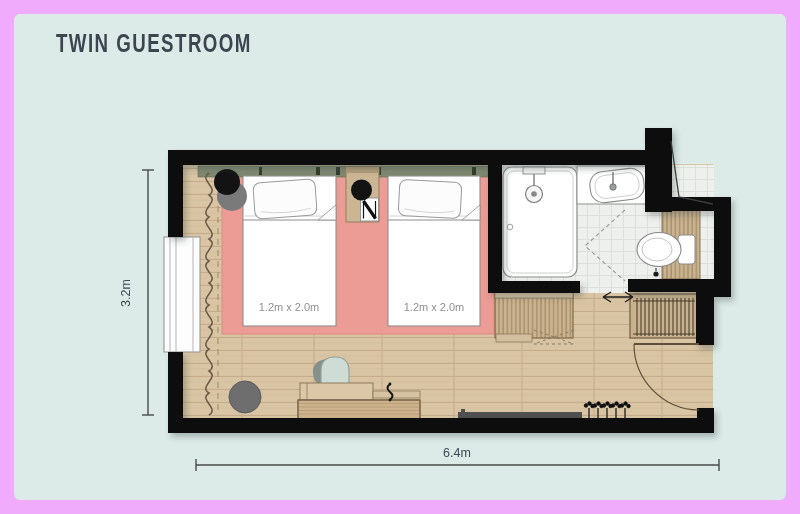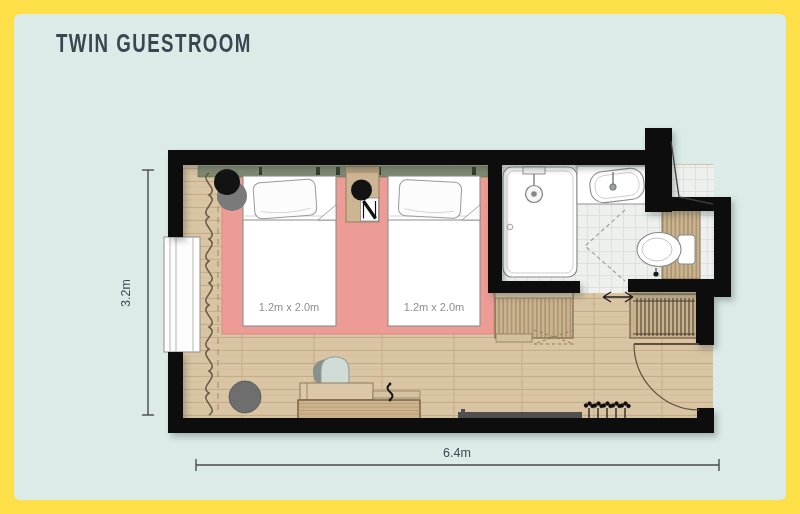--- a/index.html
+++ b/index.html
@@ -1,16 +1,16 @@
 <!DOCTYPE html>
 <html><head>
 <meta charset="utf-8">
 <style>
   html,body{margin:0;padding:0;background:#ffffff;}
-  .stage{position:relative;width:800px;height:514px;background:#fde047;overflow:hidden;
+  .stage{position:relative;width:800px;height:514px;background:#f0abfc;overflow:hidden;
          font-family:"Liberation Sans",sans-serif;}
   .card{position:absolute;left:14px;top:14px;width:772px;height:486px;
         background:#dcebe8;border-radius:6px;}
   .title{position:absolute;left:56px;top:30px;font-size:26px;line-height:1;
          color:#3b4650;letter-spacing:2px;font-weight:bold;
          transform:scaleX(.72);transform-origin:0 0;white-space:nowrap;}
   svg{position:absolute;left:0;top:0;}
   text{font-family:"Liberation Sans",sans-serif;}
   .dimtext{fill:#3f4a54;font-size:12.5px;}
   .bedtext{fill:#8f8f8f;font-size:11px;}

